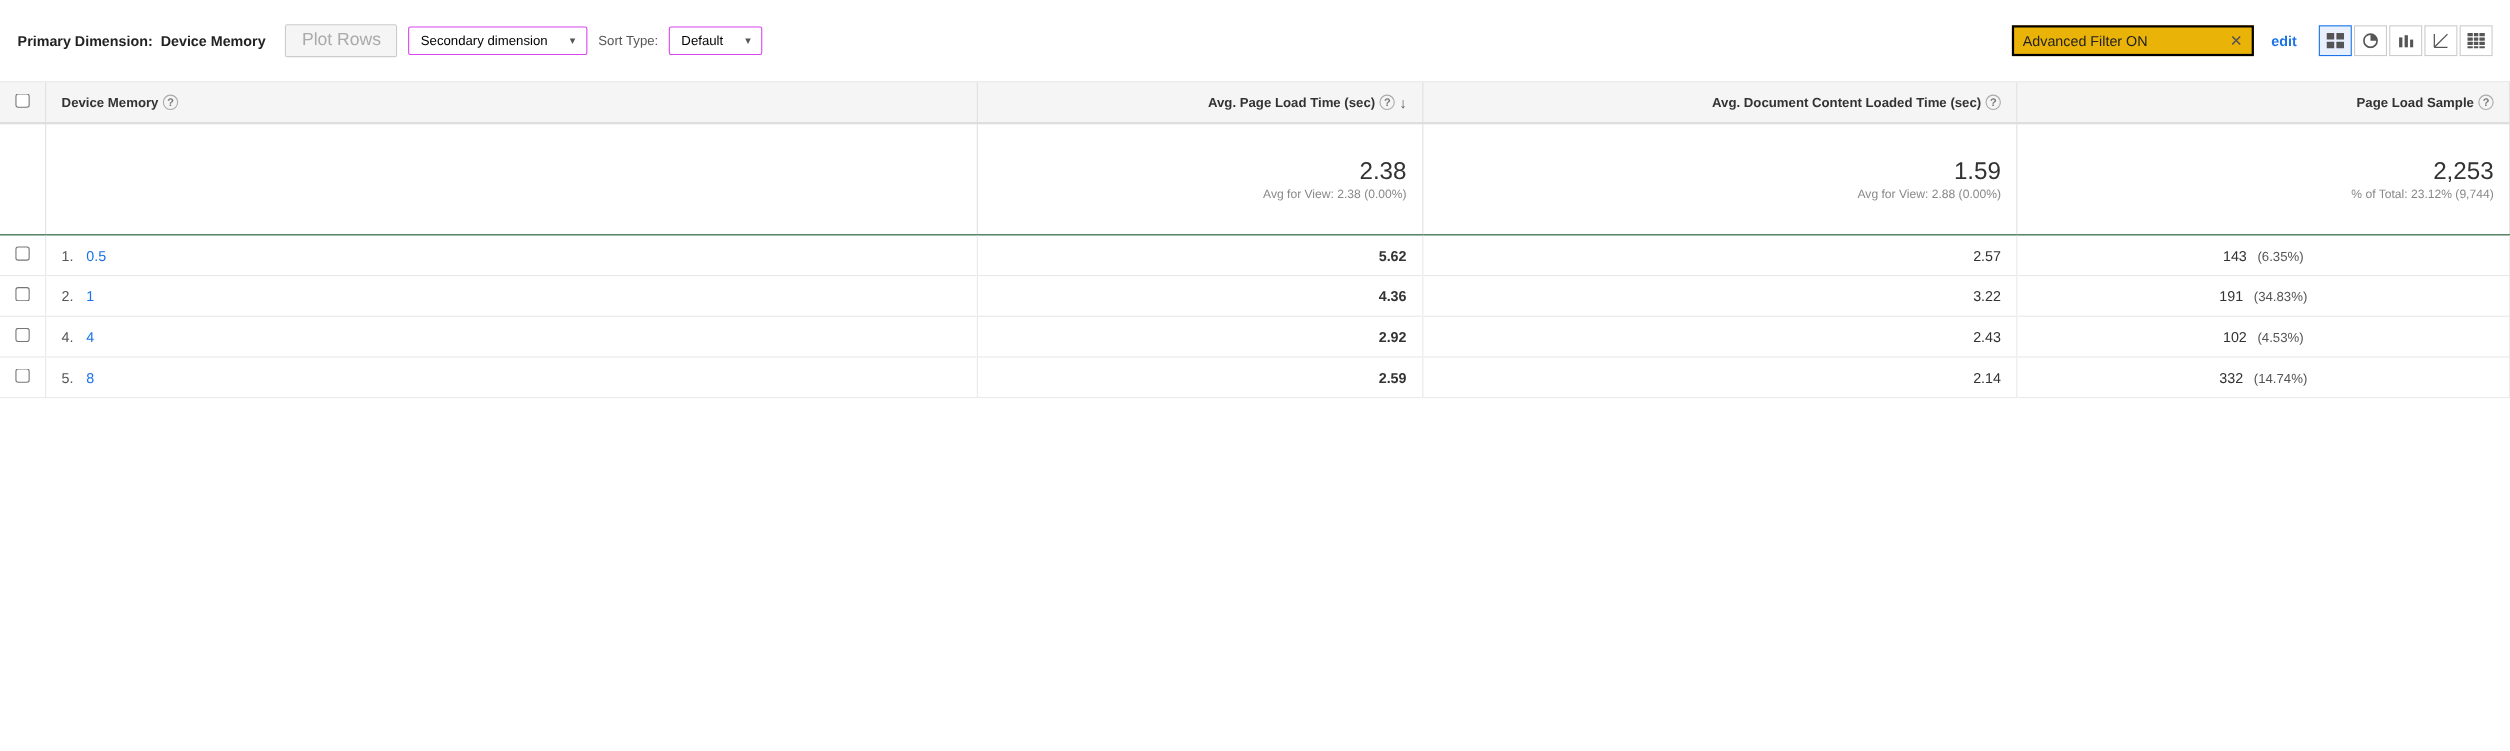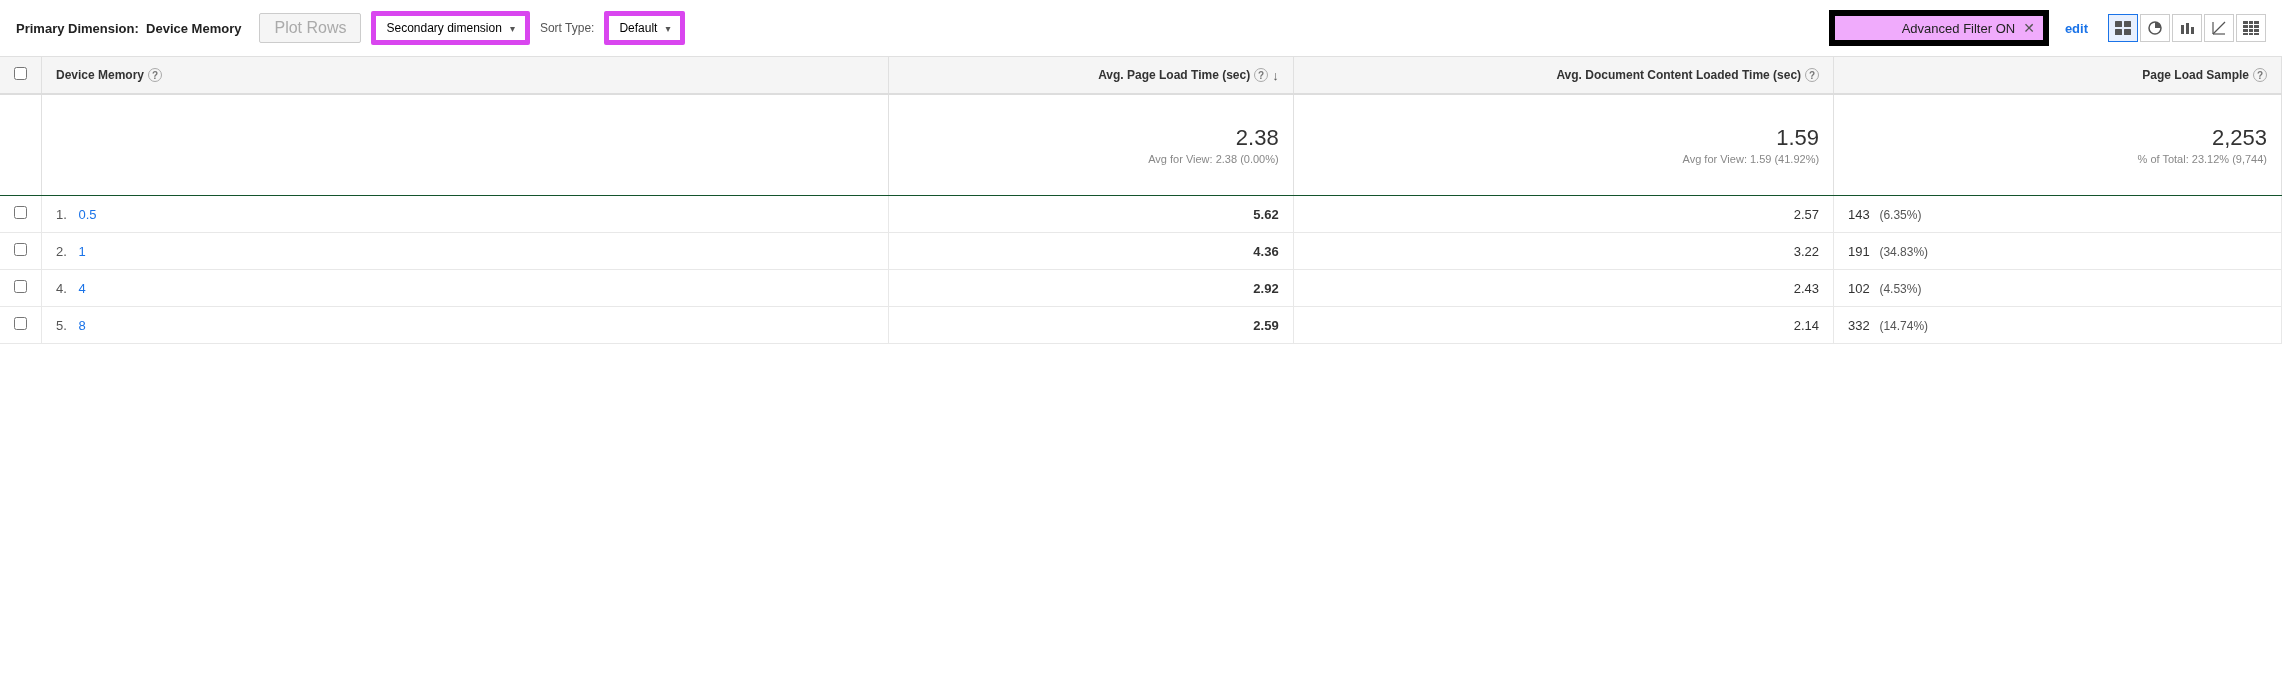--- a/index.html
+++ b/index.html
@@ -5,21 +5,21 @@
     * { box-sizing: border-box; margin: 0; padding: 0; }
     body {
       font-family: Arial, sans-serif;
       font-size: 13px;
       color: #333;
       background: #fff;
     }
     .top-bar {
       display: flex;
       align-items: center;
-      padding: 10px 16px;
+      padding: 22px 16px;
       border-bottom: 1px solid #e0e0e0;
       gap: 10px;
       background: #fff;
     }
     .primary-dimension {
       font-size: 13px;
       color: #555;
       margin-right: 8px;
       white-space: nowrap;
     }
@@ -31,48 +31,47 @@
       background: #f5f5f5;
       border: 1px solid #ccc;
       color: #aaa;
       padding: 5px 14px;
       font-size: 16px;
       border-radius: 2px;
       cursor: not-allowed;
     }
     .dropdown-btn {
       background: #fff;
-      border: 5px solid #d946ef;
+      border: 1px solid #d946ef;
       padding: 5px 10px;
       font-size: 12px;
       border-radius: 2px;
       cursor: pointer;
       display: flex;
       align-items: center;
-      gap: 8px;
+      gap: 20px;
     }
     .dropdown-btn .arrow {
       font-size: 10px;
       color: #555;
     }
     .sort-label {
       color: #555;
       font-size: 12px;
       white-space: nowrap;
     }
     .spacer { flex: 1; }
     .filter-box {
       display: flex;
       align-items: center;
-      border: 6px solid #000000;
+      border: 2px solid #000000;
       padding: 4px 8px;
-      background: #f0abfc;
+      background: #eab308;
       font-size: 13px;
       min-width: 220px;
-      text-align: right;
     }
     .filter-box-text {
       flex: 1;
       color: #222;
     }
     .filter-close {
       cursor: pointer;
       color: #555;
       font-size: 14px;
       margin-left: 8px;
@@ -194,21 +193,21 @@
     }
     .metric-val {
       text-align: right;
       font-weight: bold;
     }
     .metric-val-normal {
       text-align: right;
       font-weight: normal;
     }
     .page-sample-cell {
-      text-align: left;
+      text-align: center;
     }
     .sample-count {
       font-weight: normal;
     }
     .sample-pct {
       color: #555;
       font-size: 12px;
       margin-left: 6px;
     }
     .checkbox-cell {
@@ -340,21 +339,21 @@
 
     <tr class="summary-row">
       <td></td>
       <td></td>
       <td>
         <span class="summary-main">2.38</span>
         <span class="summary-sub">Avg for View: 2.38 (0.00%)</span>
       </td>
       <td>
         <span class="summary-main">1.59</span>
-        <span class="summary-sub">Avg for View: 1.59 (41.92%)</span>
+        <span class="summary-sub">Avg for View: 2.88 (0.00%)</span>
       </td>
       <td>
         <span class="summary-main">2,253</span>
         <span class="summary-sub">% of Total: 23.12% (9,744)</span>
       </td>
     </tr>
   <tr class="data-row">
       <td class="checkbox-cell">
         <input type="checkbox" style="">
       </td>

